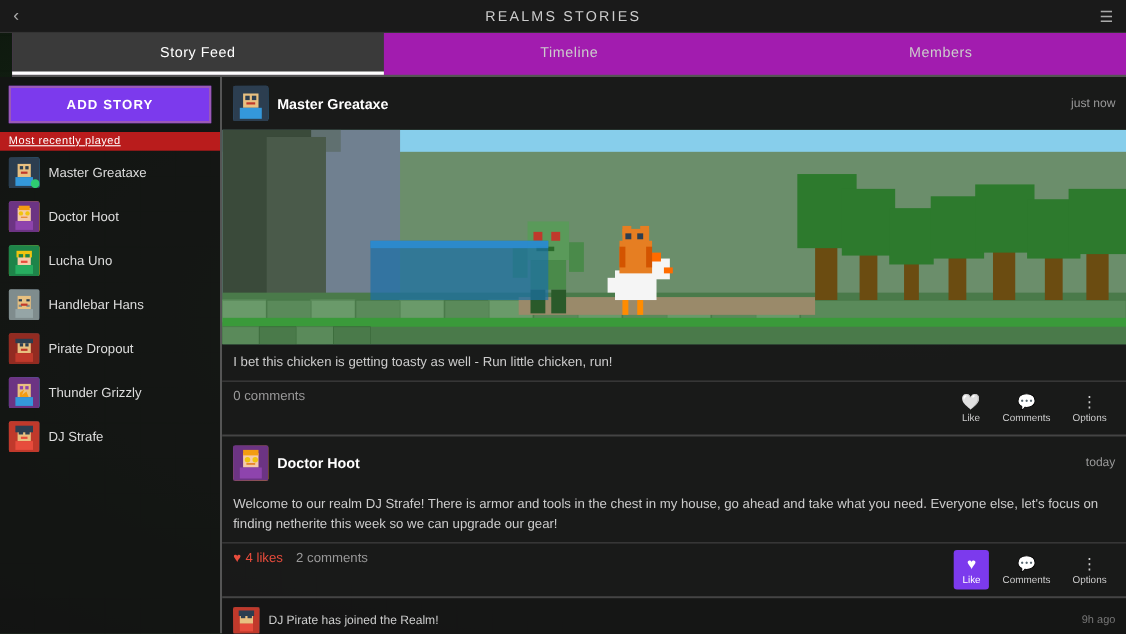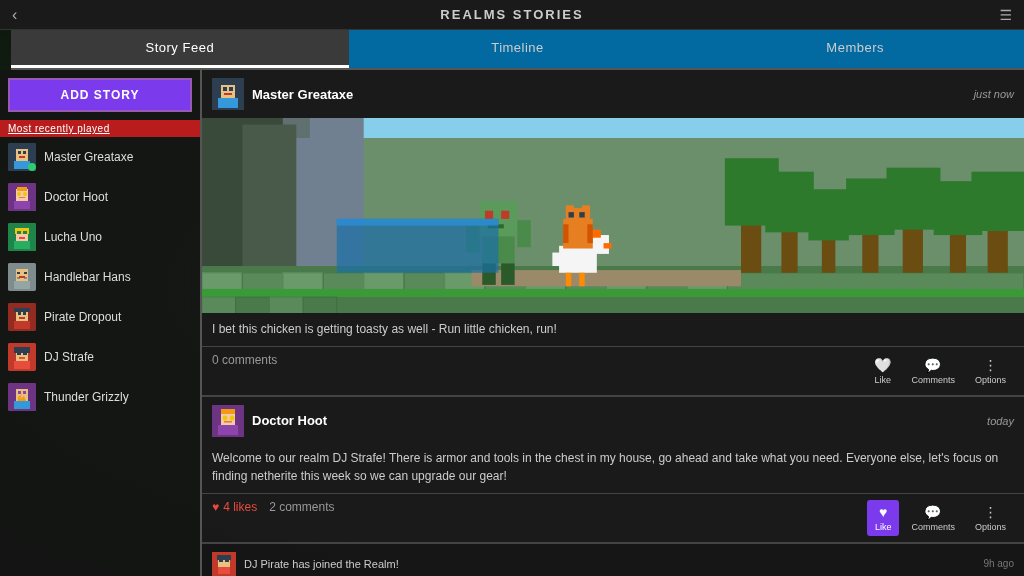--- a/index.html
+++ b/index.html
@@ -43,21 +43,21 @@
       position: absolute;
       left: 12px;
       color: #aaa;
       font-size: 16px;
       cursor: pointer;
     }
     .topbar-title {
       color: #ccc;
       font-size: 13px;
       letter-spacing: 2px;
-      font-weight: bold;
+      font-weight: normal;
       text-transform: uppercase;
     }
     .topbar-menu {
       position: absolute;
       right: 12px;
       color: #aaa;
       font-size: 14px;
       cursor: pointer;
     }
 
@@ -66,21 +66,21 @@
       position: relative;
       z-index: 5;
       display: flex;
       flex-direction: column;
       height: calc(576px - 30px);
     }
 
     
     .tabs {
       display: flex;
-      background: #0369a1;
+      background: #a21caf;
       border-bottom: 2px solid #555;
       margin-left: 11px;
     }
     .tab {
       flex: 1;
       padding: 10px 0;
       text-align: center;
       color: #ccc;
       font-size: 13px;
       cursor: pointer;
@@ -195,21 +195,20 @@
     }
     .post-author {
       flex: 1;
       color: #fff;
       font-size: 13px;
       font-weight: bold;
     }
     .post-time {
       color: #999;
       font-size: 11px;
-      font-style: italic;
     }
 
     .post-image {
       width: 100%;
       height: 195px;
       background: #3a5a3a;
       position: relative;
       overflow: hidden;
     }
 
@@ -409,46 +408,46 @@
               <rect x="10" y="9" width="3" height="3" fill="#2c3e50"></rect>
               <rect x="15" y="9" width="3" height="3" fill="#2c3e50"></rect>
               <rect x="11" y="14" width="6" height="2" fill="#c0392b"></rect>
               <rect x="6" y="18" width="16" height="8" fill="#c0392b"></rect>
             </svg>
           </div>
           <span class="sidebar-item-name">Pirate Dropout</span>
         </div>
 
         <div class="sidebar-item">
+          <div class="sidebar-avatar av-thunder">
+            <svg width="28" height="28" viewBox="0 0 28 28">
+              <rect width="28" height="28" fill="#6c3483"></rect>
+              <rect x="8" y="6" width="12" height="12" fill="#e8c080"></rect>
+              <rect x="10" y="8" width="3" height="3" fill="#8e44ad"></rect>
+              <rect x="15" y="8" width="3" height="3" fill="#8e44ad"></rect>
+              <path d="M10 14 L14 11 L12 16 L16 13 L18 18 L10 18 Z" fill="#f39c12"></path>
+              <rect x="6" y="18" width="16" height="8" fill="#3498db"></rect>
+            </svg>
+          </div>
+          <span class="sidebar-item-name">Thunder Grizzly</span>
+        </div>
+
+        <div class="sidebar-item">
           <div class="sidebar-avatar av-dj">
             <svg width="28" height="28" viewBox="0 0 28 28">
               <rect width="28" height="28" fill="#c0392b"></rect>
               <rect x="8" y="6" width="12" height="12" fill="#e8c080"></rect>
               <rect x="6" y="4" width="16" height="6" fill="#2c3e50"></rect>
               <rect x="9" y="9" width="4" height="3" fill="#2c3e50"></rect>
               <rect x="15" y="9" width="4" height="3" fill="#2c3e50"></rect>
               <rect x="11" y="14" width="6" height="2" fill="#e74c3c"></rect>
               <rect x="6" y="18" width="16" height="8" fill="#e74c3c"></rect>
             </svg>
           </div>
           <span class="sidebar-item-name">DJ Strafe</span>
-        </div>
-
-        <div class="sidebar-item">
-          <div class="sidebar-avatar av-thunder">
-            <svg width="28" height="28" viewBox="0 0 28 28">
-              <rect width="28" height="28" fill="#6c3483"></rect>
-              <rect x="8" y="6" width="12" height="12" fill="#e8c080"></rect>
-              <rect x="10" y="8" width="3" height="3" fill="#8e44ad"></rect>
-              <rect x="15" y="8" width="3" height="3" fill="#8e44ad"></rect>
-              <path d="M10 14 L14 11 L12 16 L16 13 L18 18 L10 18 Z" fill="#f39c12"></path>
-              <rect x="6" y="18" width="16" height="8" fill="#3498db"></rect>
-            </svg>
-          </div>
-          <span class="sidebar-item-name">Thunder Grizzly</span>
         </div>
 
       </div>
     </div>
 
     <div class="feed">
 
       <div class="story-post">
         <div class="post-header">
           <div class="post-avatar av-master" style="width:32px;height:32px;border-radius:2px;">

